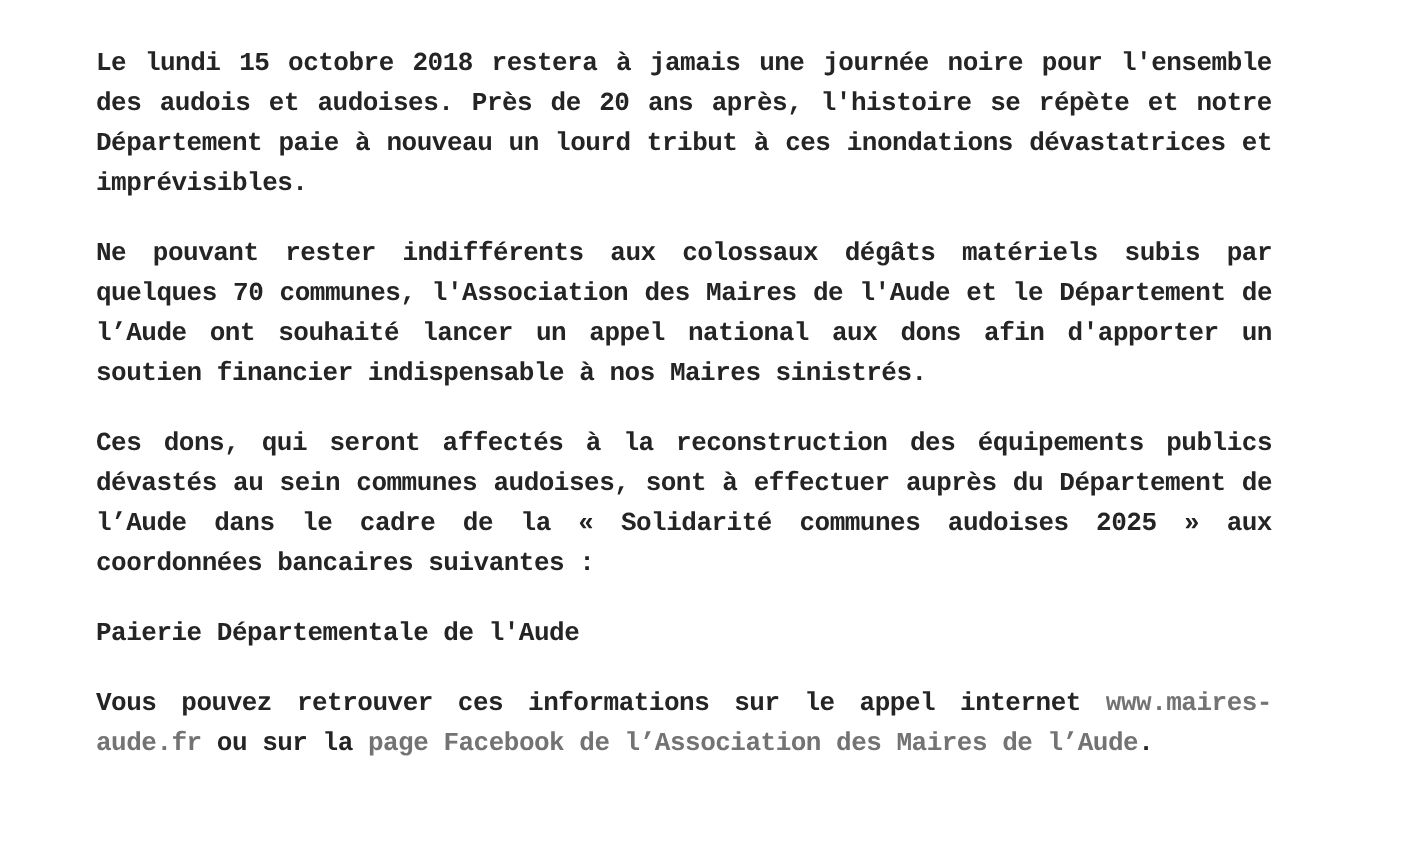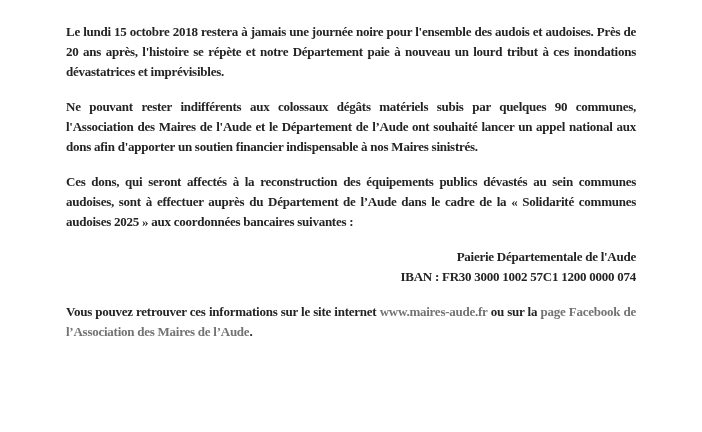--- a/index.html
+++ b/index.html
@@ -9,61 +9,60 @@
   }
   body {
     width: 702px;
     height: 432px;
     overflow: hidden;
   }
   .doc-page {
     box-sizing: border-box;
     width: 702px;
     height: 432px;
-    padding: 22px 66px 0 66px;
+    padding: 22px 66px 0 48px;
     background: #ffffff;
-    font-family: Liberation Serif, serif;
+    font-family: Liberation Mono, monospace;
     font-weight: 700;
     font-size: 13px;
     line-height: 20px;
     letter-spacing: -0.25px;
     color: #242424;
   }
   .body-para {
     margin: 0 0 15px 0;
     text-align: justify;
   }
   .bank-block {
     margin: 0 0 15px 0;
   }
   .bank-line {
     margin: 0;
-    text-align: right;
+    text-align: left;
   }
   .footer-para {
     margin: 0;
     text-align: justify;
   }
   .doc-link {
     color: #737373;
     text-decoration: none;
     cursor: pointer;
   }
 </style>
 </head>
 <body>
 
 <div class="doc-page">
 
   <p class="body-para">Le lundi 15 octobre 2018 restera à jamais une journée noire pour l'ensemble des audois et audoises. Près de 20 ans après, l'histoire se répète et notre Département paie à nouveau un lourd tribut à ces inondations dévastatrices et imprévisibles.</p>
 
-  <p class="body-para">Ne pouvant rester indifférents aux colossaux dégâts matériels subis par quelques 90 communes, l'Association des Maires de l'Aude et le Département de l’Aude ont souhaité lancer un appel national aux dons afin d'apporter un soutien financier indispensable à nos Maires sinistrés.</p>
+  <p class="body-para">Ne pouvant rester indifférents aux colossaux dégâts matériels subis par quelques 70 communes, l'Association des Maires de l'Aude et le Département de l’Aude ont souhaité lancer un appel national aux dons afin d'apporter un soutien financier indispensable à nos Maires sinistrés.</p>
 
   <p class="body-para">Ces dons, qui seront affectés à la reconstruction des équipements publics dévastés au sein communes audoises, sont à effectuer auprès du Département de l’Aude dans le cadre de la « Solidarité communes audoises 2025 » aux coordonnées bancaires suivantes :</p>
 
   <div class="bank-block">
     <p class="bank-line">Paierie Départementale de l'Aude</p>
-    <p class="bank-line">IBAN : FR30 3000 1002 57C1 1200 0000 074</p>
   </div>
 
-  <p class="footer-para"><span>Vous pouvez retrouver ces informations sur le site internet </span><span class="doc-link">www.maires-aude.fr</span><span> ou sur la </span><span class="doc-link">page Facebook de l’Association des Maires de l’Aude</span><span>.</span></p>
+  <p class="footer-para"><span>Vous pouvez retrouver ces informations sur le appel internet </span><span class="doc-link">www.maires-aude.fr</span><span> ou sur la </span><span class="doc-link">page Facebook de l’Association des Maires de l’Aude</span><span>.</span></p>
 
 </div>
 
 </body></html>

